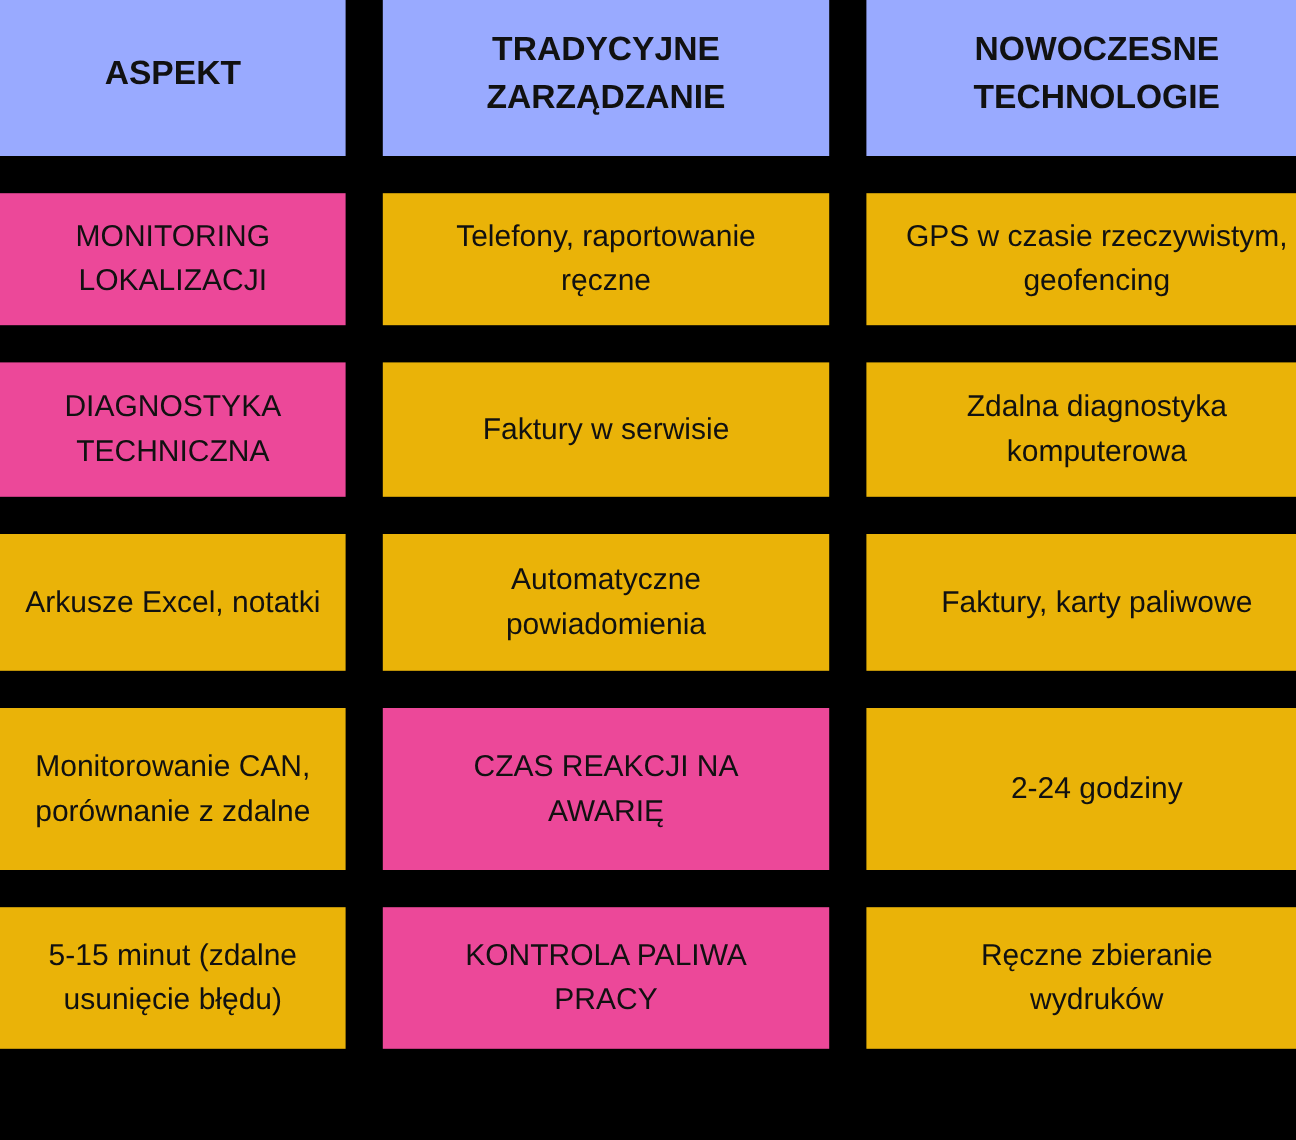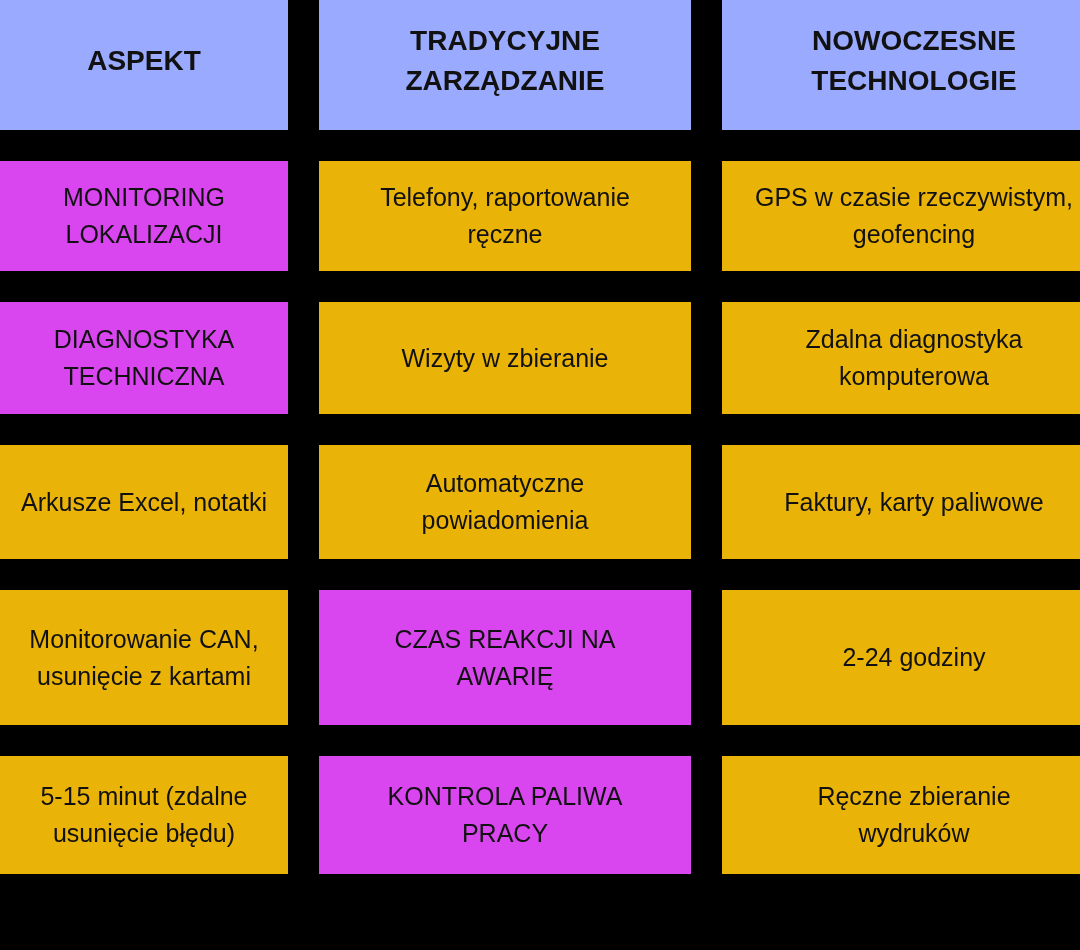--- a/index.html
+++ b/index.html
@@ -29,21 +29,21 @@
       white-space: pre-line;
     }
     .head {
       background: #99AAFF;
       font-weight: bold;
       font-size: 28px;
       line-height: 40px;
       letter-spacing: 0px;
       padding-bottom: 8px;
     }
-    .c1 { background: #d946ef; }
+    .c1 { background: #ec4899; }
     .cx { background: #eab308; }
   </style>
 </head>
 <body>
 
 <div class="table">
   <div class="cell head">ASPEKT</div>
   <div class="cell head">TRADYCYJNE
 ZARZĄDZANIE</div>
   <div class="cell head">NOWOCZESNE
@@ -51,31 +51,31 @@
 
   <div class="cell c1">MONITORING
 LOKALIZACJI</div>
   <div class="cell cx">Telefony, raportowanie
 ręczne</div>
   <div class="cell cx">GPS w czasie rzeczywistym,
 geofencing</div>
 
   <div class="cell c1">DIAGNOSTYKA
 TECHNICZNA</div>
-  <div class="cell cx">Wizyty w zbieranie</div>
+  <div class="cell cx">Faktury w serwisie</div>
   <div class="cell cx">Zdalna diagnostyka
 komputerowa</div>
 
   <div class="cell cx">Arkusze Excel, notatki</div>
   <div class="cell cx">Automatyczne
 powiadomienia</div>
 
   <div class="cell cx">Faktury, karty paliwowe</div>
   <div class="cell cx">Monitorowanie CAN,
-usunięcie z kartami</div>
+porównanie z zdalne</div>
 
   <div class="cell c1">CZAS REAKCJI NA
 AWARIĘ</div>
   <div class="cell cx">2-24 godziny</div>
   <div class="cell cx">5-15 minut (zdalne
 usunięcie błędu)</div>
 
   <div class="cell c1">KONTROLA PALIWA
 PRACY</div>
   <div class="cell cx">Ręczne zbieranie

